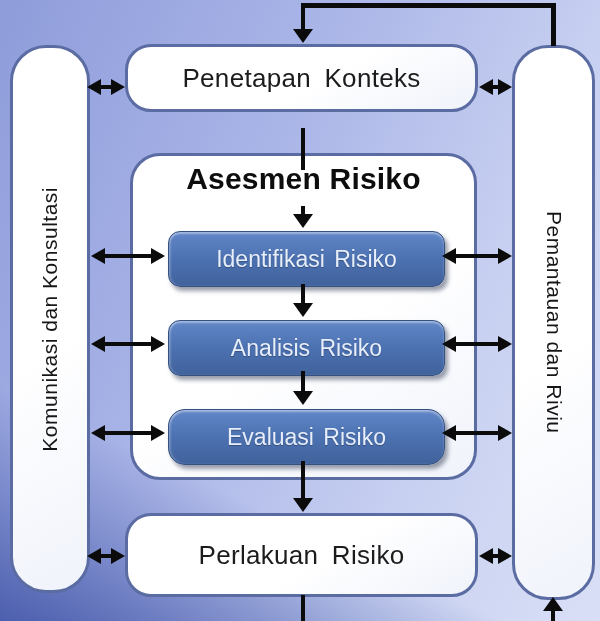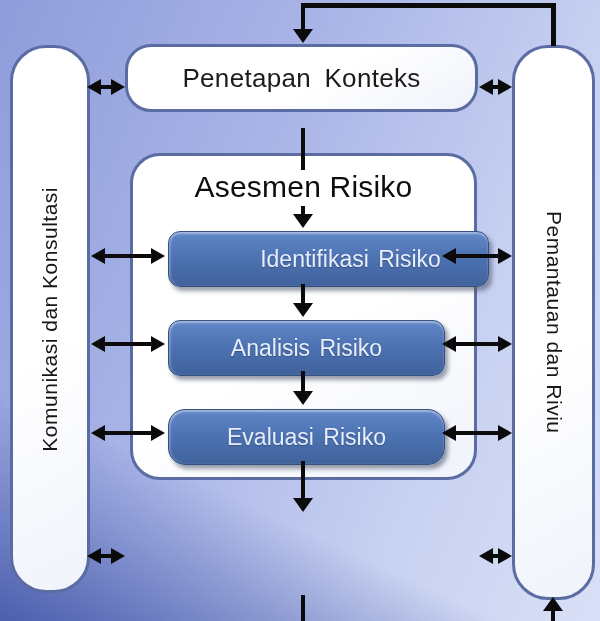--- a/index.html
+++ b/index.html
@@ -29,21 +29,21 @@
     border:3px solid var(--border);
     box-sizing:border-box;
     display:flex;align-items:center;justify-content:center;
   }
   .sidebox{border-radius:36px;}
   .hbox{border-radius:26px;font-size:26px;color:var(--ink);word-spacing:6px;letter-spacing:.3px;}
   .groupbox{border-radius:30px;justify-content:flex-start;flex-direction:column;}
   .vlabel{font-size:21px;color:#161616;letter-spacing:.5px;}
   .vup{writing-mode:vertical-rl;transform:rotate(180deg);}
   .vdown{writing-mode:vertical-rl;}
-  .group-title{margin-top:14px;font-size:30px;font-weight:normal;color:#0d0d0d;letter-spacing:.2px;}
+  .group-title{margin-top:6px;font-size:30px;font-weight:bold;color:#0d0d0d;letter-spacing:.2px;}
   .step{
     position:absolute;left:35px;width:275px;height:54px;
     border-radius:12px;border:1px solid #35517f;
     background:linear-gradient(180deg,var(--step-hi) 0%,var(--step-mid) 48%,var(--step-lo) 100%);
     box-shadow:3px 4px 4px rgba(70,78,100,.55), inset 0 2px 2px rgba(255,255,255,.4), inset 2px 0 2px rgba(255,255,255,.18);
     display:flex;align-items:center;justify-content:center;
     font-size:23px;color:var(--step-text);word-spacing:3px;
     text-shadow:0 1px 1px rgba(0,0,0,.28);
   }
   .line{position:absolute;background:var(--arrow);}
@@ -68,31 +68,34 @@
   <div class="box sidebox" style="left:512px;top:45px;width:83px;height:555px;">
     <span class="vlabel vdown">Pemantauan dan Riviu</span>
   </div>
 
   <div class="box hbox" style="left:125px;top:44px;width:353px;height:68px;">
     <span>Penetapan Konteks</span>
   </div>
 
   <div class="box groupbox" style="left:130px;top:153px;width:347px;height:327px;">
     <div class="group-title">Asesmen Risiko</div>
-    <div class="step" style="top:75px;padding-left:44px;">
+    <div class="step" style="top:75px;">
       <span>Identifikasi Risiko</span>
     </div>
     <div class="step" style="top:164px;">
       <span>Analisis Risiko</span>
     </div>
     <div class="step" style="top:253px;border-radius:17px;">
       <span>Evaluasi Risiko</span>
     </div>
   </div>
 
+  <div class="box hbox" style="left:125px;top:513px;width:353px;height:84px;">
+    <span>Perlakuan Risiko</span>
+  </div>
 
   <div class="line" style="left:301px;top:3px;width:255px;height:5px;"></div>
   <div class="line" style="left:551px;top:3px;width:5px;height:43px;"></div>
 
   <div class="varrow" style="left:293px;top:6px;height:37px;">
     <div class="vshaft"></div>
       <div class="vhd-down"></div>
   </div>
   <div class="line" style="left:301px;top:128px;width:4px;height:42px;"></div>
   <div class="varrow" style="left:293px;top:206px;height:22px;">

